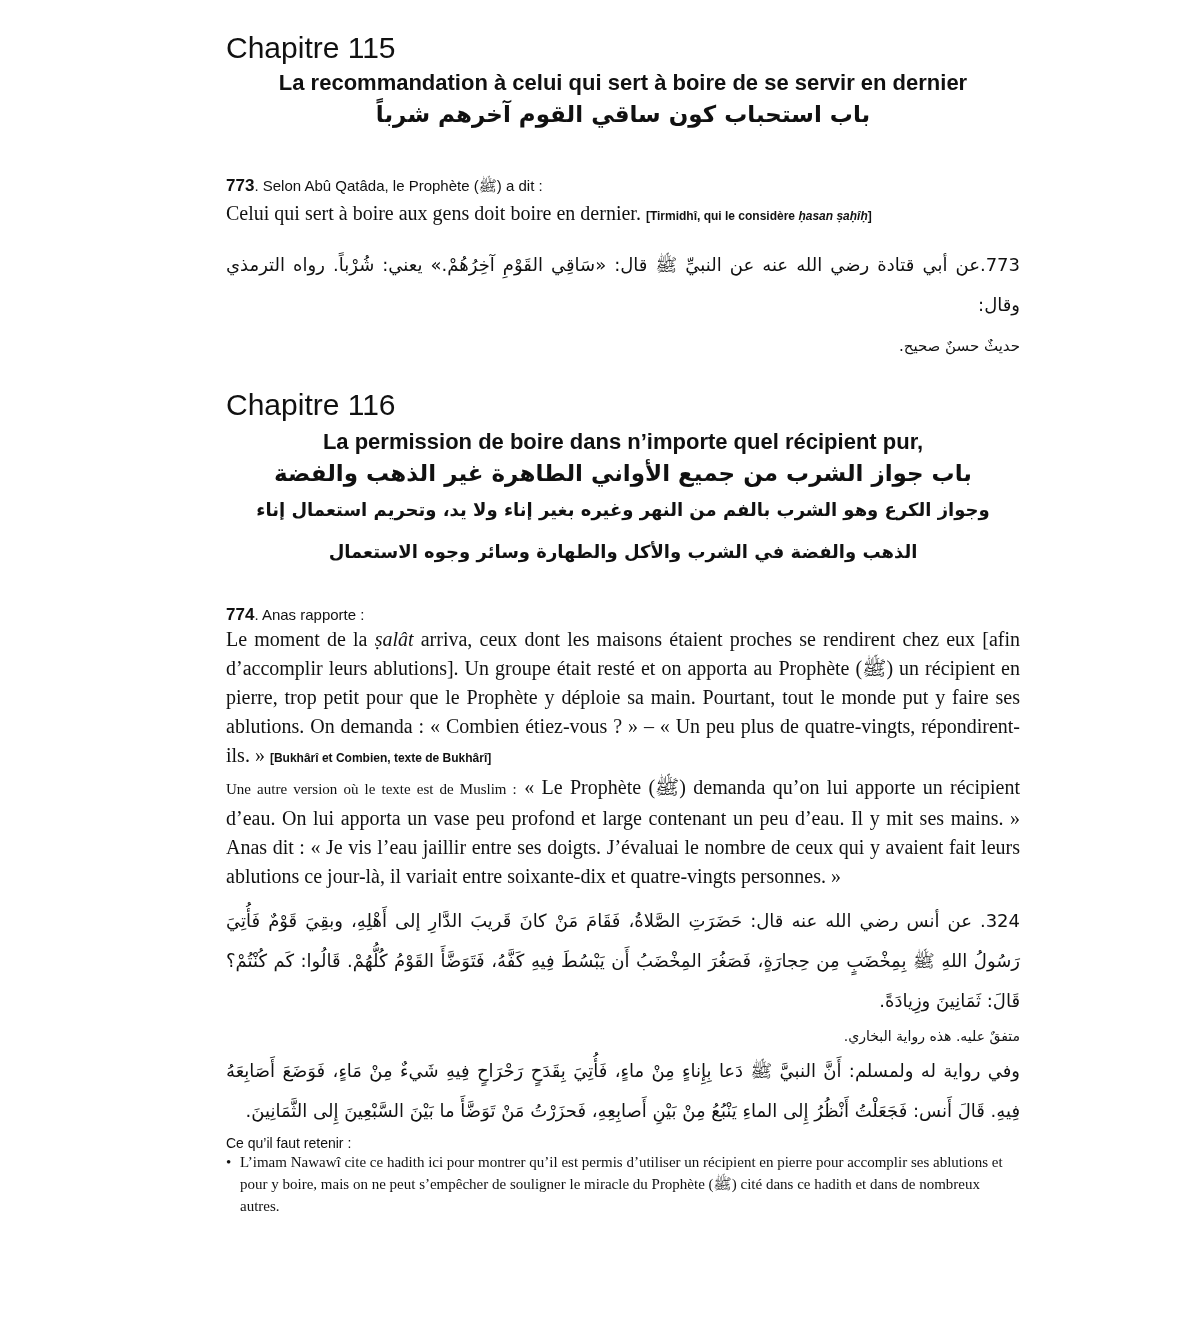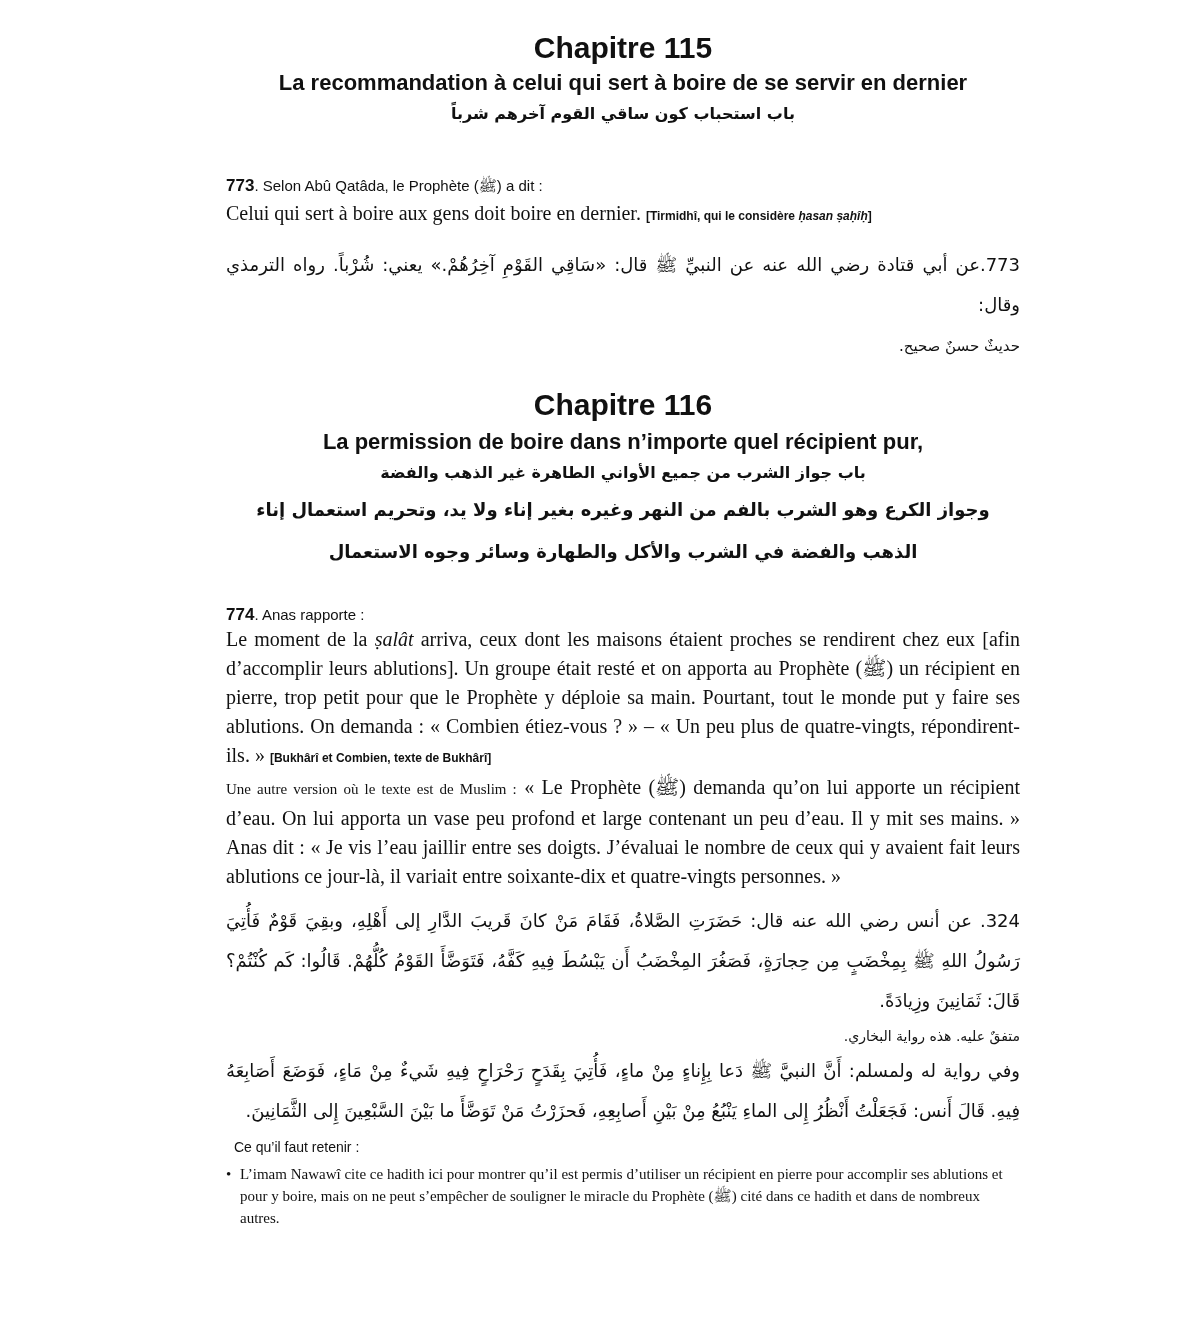--- a/index.html
+++ b/index.html
@@ -2,32 +2,32 @@
 <html><head>
 <meta charset="utf-8">
 <style>
   html, body { margin: 0; padding: 0; background: #ffffff; }
   body { width: 1200px; height: 1326px; position: relative; overflow: hidden; color: #111; }
   .page { position: absolute; left: 226px; top: 0; width: 794px; }
   .running-head { position: relative; height: 32px; border-bottom: 1.5px solid #333; }
   .page-num { position: absolute; left: 2px; top: 2px; font-family: "Liberation Serif", serif; font-size: 19px; }
   .book-title { position: absolute; right: 0; top: 2px; font-family: "Liberation Serif", serif; font-style: italic; font-size: 19px; }
   .arabic { font-family: "DejaVu Sans", sans-serif; direction: rtl; }
-  .chap-num { text-align: center; font-family: "Liberation Sans", sans-serif; font-weight: bold; font-size: 30px; margin: 0; }
+  .chap-num { text-align: left; font-family: "Liberation Sans", sans-serif; font-weight: normal; font-size: 30px; margin: 0; }
   .chap-title { text-align: center; font-family: "Liberation Sans", sans-serif; font-weight: bold; font-size: 22px; margin: 0; line-height: 31px; }
-  .chap-ar { text-align: center; font-weight: bold; font-size: 16px; line-height: 32px; margin: 0; }
+  .chap-ar { text-align: center; font-weight: bold; font-size: 23px; line-height: 32px; margin: 0; }
   .chap-ar-sub { text-align: center; font-weight: bold; font-size: 18px; line-height: 42px; margin: 0; }
   .hadith-head { font-family: "Liberation Sans", sans-serif; font-size: 15px; margin: 0; }
   .hadith-head b { font-size: 17px; }
   .body-text { font-family: "Liberation Serif", serif; font-size: 20px; line-height: 29px; margin: 0; text-align: justify; }
   .ref { font-family: "Liberation Sans", sans-serif; font-size: 12px; font-weight: bold; }
   .small-serif { font-size: 15px; }
   .ar-text { font-size: 18px; line-height: 40px; text-align: justify; margin: 0; }
   .ar-note { font-size: 14px; line-height: 30px; margin: 0; }
-  .retain-label { font-family: "Liberation Sans", sans-serif; font-size: 14px; margin: 8px; }
+  .retain-label { font-family: "Liberation Sans", sans-serif; font-size: 14px; margin: 0; }
   .bullet-item { display: flex; font-family: "Liberation Serif", serif; font-size: 15px; line-height: 22px; margin: 0; }
   .bullet { width: 14px; flex: none; }
 </style>
 </head>
 <body>
 
 <div class="page">
 
 
   <section style="margin-top:31px;">

